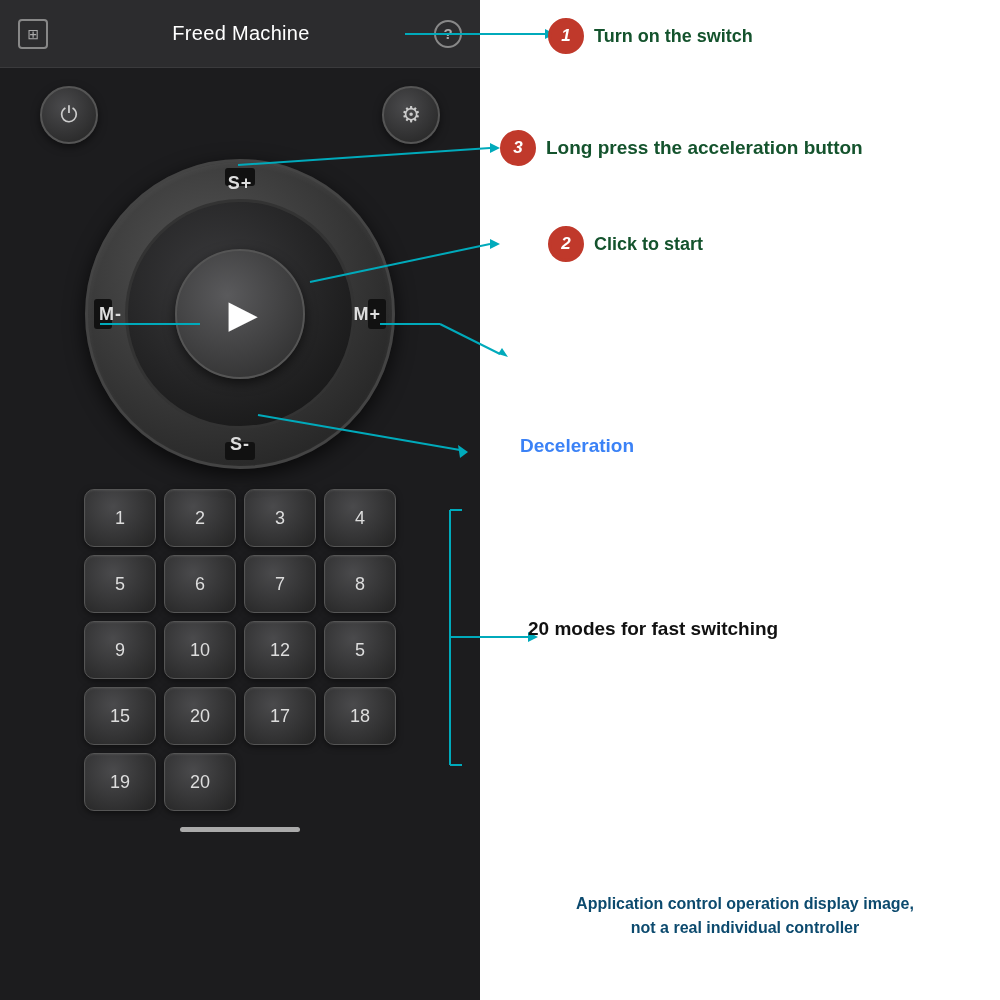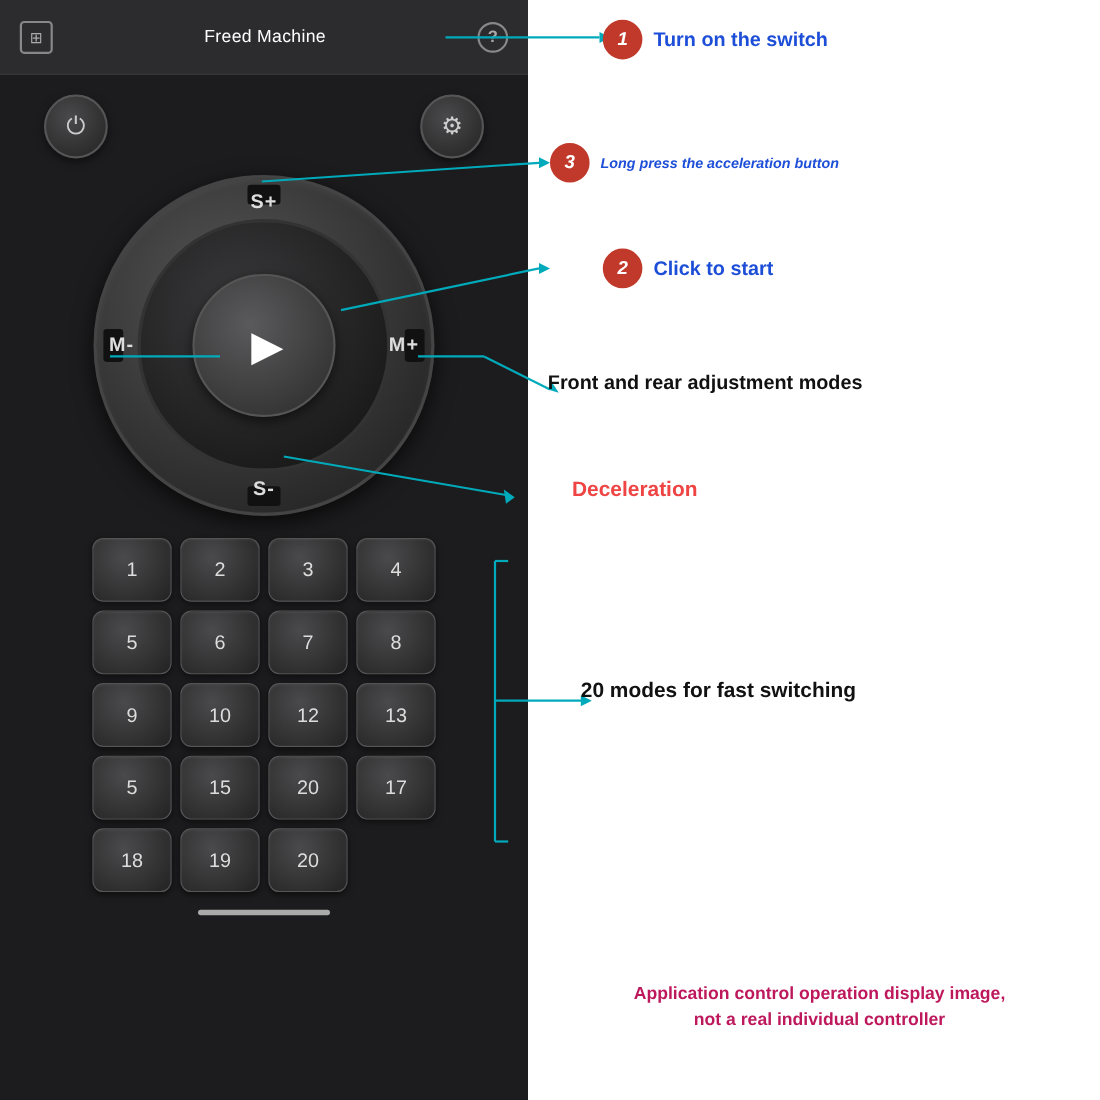--- a/index.html
+++ b/index.html
@@ -40,21 +40,21 @@
       border-radius: 4px;
       display: flex;
       align-items: center;
       justify-content: center;
       color: #aaa;
       font-size: 14px;
     }
 
     .topbar-title {
       color: #fff;
-      font-size: 16px;
+      font-size: 20px;
       font-weight: 500;
       letter-spacing: 0.3px;
     }
 
     .topbar-help {
       width: 28px;
       height: 28px;
       border: 2px solid #888;
       border-radius: 50%;
       display: flex;
@@ -257,41 +257,41 @@
       align-items: center;
       justify-content: center;
       flex-shrink: 0;
       font-style: italic;
     }
 
     .ann-text {
       margin-left: 10px;
       font-size: 18px;
       font-weight: 700;
-      color: #1d4ed8;
+      color: #14532d;
       white-space: nowrap;
     }
 
     
     .lines-svg {
       position: absolute;
       top: 0;
       left: -480px;
       width: 1000px;
       height: 1000px;
       pointer-events: none;
     }
 
     .footer-note {
       position: absolute;
       bottom: 60px;
       left: 20px;
       right: 10px;
       text-align: center;
-      color: #be185d;
+      color: #0c4a6e;
       font-size: 16px;
       font-weight: 600;
       line-height: 1.5;
       margin-top: 20px;
     }
 
     .modes-label {
       position: absolute;
       font-size: 19px;
       font-weight: 700;
@@ -345,21 +345,20 @@
       <div class="num-btn">2</div>
       <div class="num-btn">3</div>
       <div class="num-btn">4</div>
       <div class="num-btn">5</div>
       <div class="num-btn">6</div>
       <div class="num-btn">7</div>
       <div class="num-btn">8</div>
       <div class="num-btn">9</div>
       <div class="num-btn">10</div>
       <div class="num-btn">12</div>
-      <div class="num-btn">13</div>
       <div class="num-btn">5</div>
       <div class="num-btn">15</div>
       <div class="num-btn">20</div>
       <div class="num-btn">17</div>
       <div class="num-btn">18</div>
       <div class="num-btn">19</div>
       <div class="num-btn">20</div>
     </div>
 
   <div class="bottom-bar"></div>
@@ -393,34 +392,31 @@
     <polygon points="528,632 538,637 528,642" fill="#00aabb"></polygon>
   </svg>
 
   <div class="annotation" style="top: 18px; left: 68px;">
     <div class="ann-circle">1</div>
     <span class="ann-text">Turn on the switch</span>
   </div>
 
   <div class="annotation" style="top: 130px; left: 20px;">
     <div class="ann-circle">3</div>
-    <span class="ann-text" style="font-size:13px;font-style:italic;">Long press the acceleration button</span>
+    <span class="ann-text" style="font-size:19px;">Long press the acceleration button</span>
   </div>
 
   <div class="annotation" style="top: 226px; left: 68px;">
     <div class="ann-circle">2</div>
     <span class="ann-text">Click to start</span>
   </div>
 
-  <div style="position:absolute; top:338px; left:18px;">
-    <span style="font-size:18px; font-weight:800; color:#111;">Front and rear adjustment modes</span>
-  </div>
 
   <div style="position:absolute; top:435px; left:40px;">
-    <span style="font-size:19px; font-weight:700; color:#ef4444;">Deceleration</span>
+    <span style="font-size:19px; font-weight:700; color:#3b82f6;">Deceleration</span>
   </div>
 
   <div class="modes-label" style="top: 618px; left: 48px; text-align: center;">20 modes for fast switching</div>
 
   <div class="footer-note">
     <div>Application control operation display image,</div>
     <div>not a real individual controller</div>
   </div>
 
 </div>

